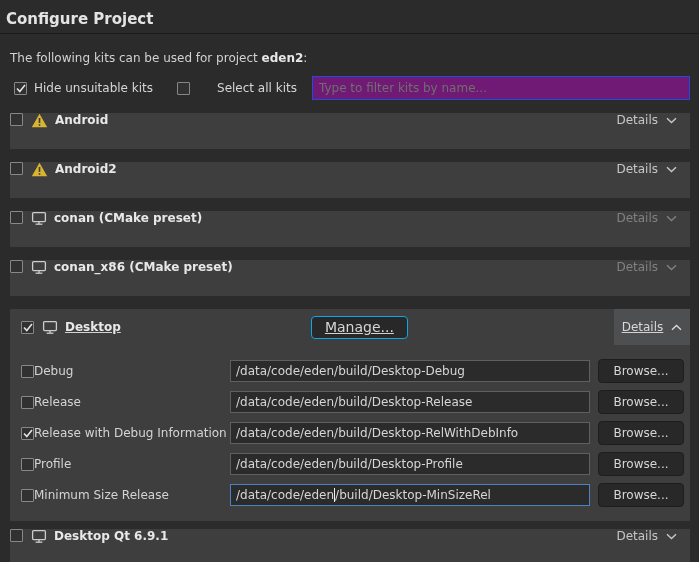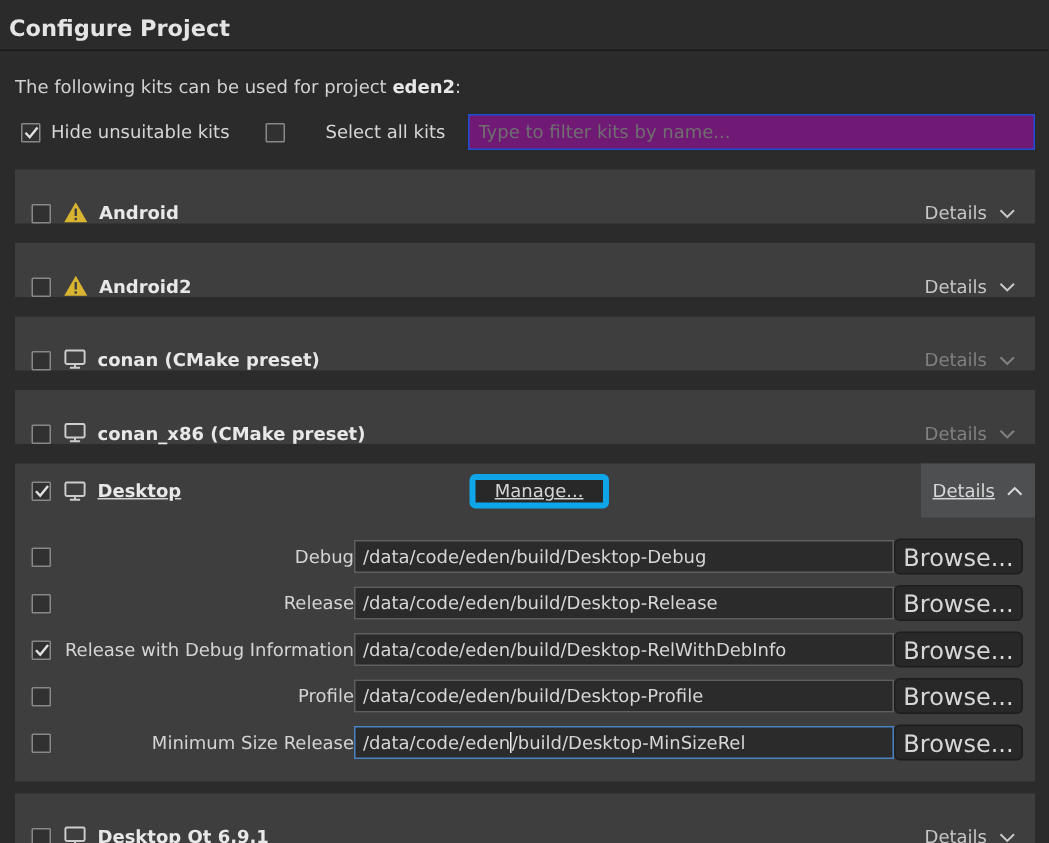--- a/index.html
+++ b/index.html
@@ -32,58 +32,58 @@
   .filter-input {
     flex:1; margin-left:15px; height:24px;
     background:#701a75; border:1px solid #1d4ed8;
     color:#d6d6d6; font-family:inherit; font-size:12px;
     padding:0 6px; outline:none;
   }
   .filter-input::placeholder { color:#6f6f6f; }
   .kit-list { margin:13px 9px 0 10px; }
   .kit-row {
     background:#3e3e3e; height:36px; margin-bottom:13px;
-    display:flex; align-items:flex-end; padding-left:11px;
+    display:flex; align-items:flex-start; 
   }
   .kit-icon { margin-left:8px; display:inline-flex; }
   .kit-name { margin-left:7px; font-weight:bold; color:#e8e8e8; }
   .details-btn {
     margin-left:auto; display:flex; align-items:center; gap:8px;
     padding-right:13px; color:#c6c6c6; cursor:default;
   }
   .details-btn.disabled { color:#818181; }
   .details-btn.disabled svg polyline { stroke:#818181; }
   .kit-expanded { background:#3e3e3e; margin-bottom:8px; padding-bottom:7px; }
   .kit-header { height:36px; display:flex; align-items:center; padding-left:11px;text-decoration:underline; }
   .manage-btn {
     height:23px; padding:0 13px; margin-right:16px;
-    background:#282828; border:4px solid #0ea5e9; border-radius:4px;
-    color:#d6d6d6; font-family:inherit; font-size:12px; cursor:default;
+    background:#282828; border:1px solid #0ea5e9; border-radius:4px;
+    color:#d6d6d6; font-family:inherit; font-size:14px; cursor:default;
     display:inline-flex; align-items:center;
   }
   .details-tab {
     margin-left:auto; width:76px; height:36px; background:#4d4f51;
     display:flex; align-items:center; justify-content:center; gap:8px;
     color:#d8d8d8; cursor:default;
   }
   .bc-rows { padding-top:14px; }
   .bc-row { display:flex; align-items:center; height:24px; margin:0 0 7px 11px; }
-  .bc-label { width:196px; margin-left:6px; color:#d4d4d4;text-align:right; }
+  .bc-label { width:196px; color:#d4d4d4; }
   .path-field {
     width:360px; height:22px;
     border:1px solid #5f5f5f; background:#2b2b2b;
     color:#d6d6d6; display:flex; align-items:center;
     padding:0 5px; white-space:pre; overflow:hidden;
   }
   .path-field.focused { border-color:#4a82c2; }
   .caret { width:1px; height:14px; background:#ececec; flex:0 0 1px; }
   .browse-btn {
-    width:86px; height:24px;
+    margin-left:8px; width:86px; height:24px;
     background:#282828; border:1px solid #1d1d1d; border-radius:4px;
-    color:#d6d6d6; font-family:inherit; font-size:16px; cursor:default;
+    color:#d6d6d6; font-family:inherit; font-size:12px; cursor:default;
     display:inline-flex; align-items:center; justify-content:center;
   }
 </style>
 </head>
 <body>
 
 <div class="title-bar">
   <h1>Configure Project</h1>
 </div>
 

